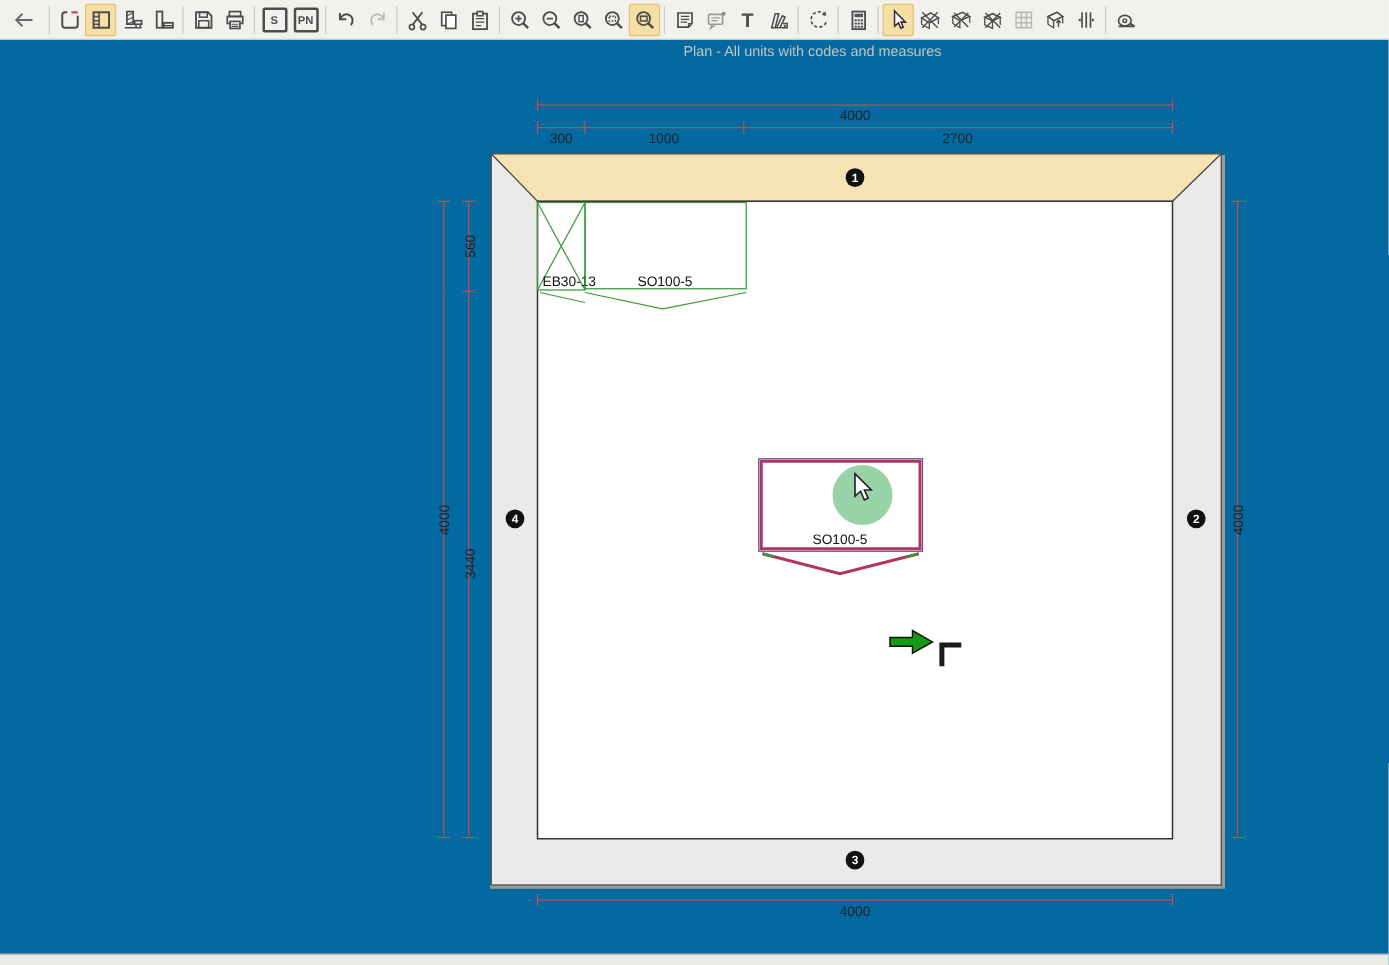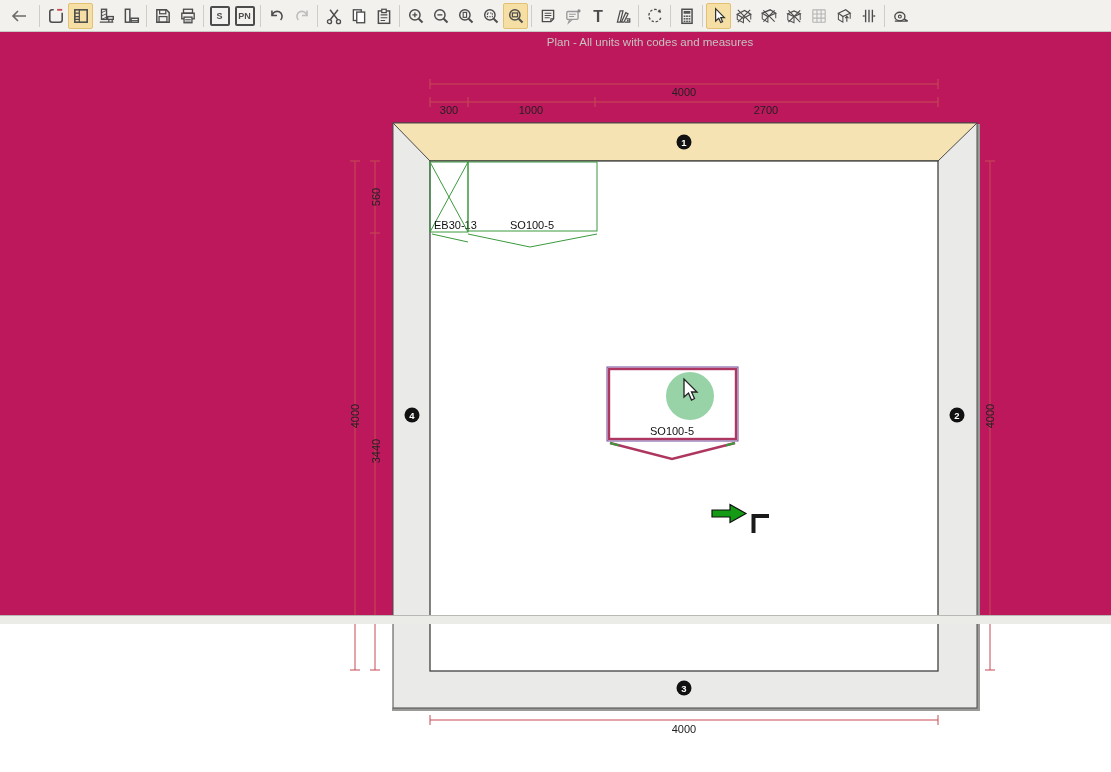--- a/index.html
+++ b/index.html
@@ -13,21 +13,21 @@
     border:1px solid transparent; border-radius:2px; flex:0 0 auto; }
   .tbtn svg { display:block; }
   .tbtn.active { background:#f6dfa4; border-color:#e2c173; }
   .tbtn.disabled svg * { stroke:#bdbdbd !important; }
   .sep { width:1px; height:22px; background:#cecdc9; margin:0 3px; flex:0 0 auto; }
   .boxbtn { width:20px; height:20px; border:2px solid #4c4c4c; display:flex; align-items:center;
     justify-content:center; font-size:9px; font-weight:bold; color:#4c4c4c; border-radius:2px; }
   .backbtn { width:30px; height:26px; display:flex; align-items:center; justify-content:center; margin-right:2px; }
 
   
-  .canvas { position:relative; width:1111px; height:592px; background:#be185d; }
+  .canvas { position:relative; width:1111px; height:740px; background:#0369a1; }
   .view-title { position:absolute; top:4px; left:650px; transform:translateX(-50%);
     font-size:11.5px; color:#c4c3c0; white-space:nowrap; }
   .plan-svg { position:absolute; top:14px; left:0; }
   .statusbar { position:absolute; left:0; bottom:0; width:1111px; height:9px;
     background:#ebebe8; border-top:1px solid #b9b8b5; }
 
   
   text { font-family:"Liberation Sans", sans-serif; }
   .dimtxt { font-size:11px; fill:#222; }
   .unitlbl { font-size:11px; fill:#111; }

